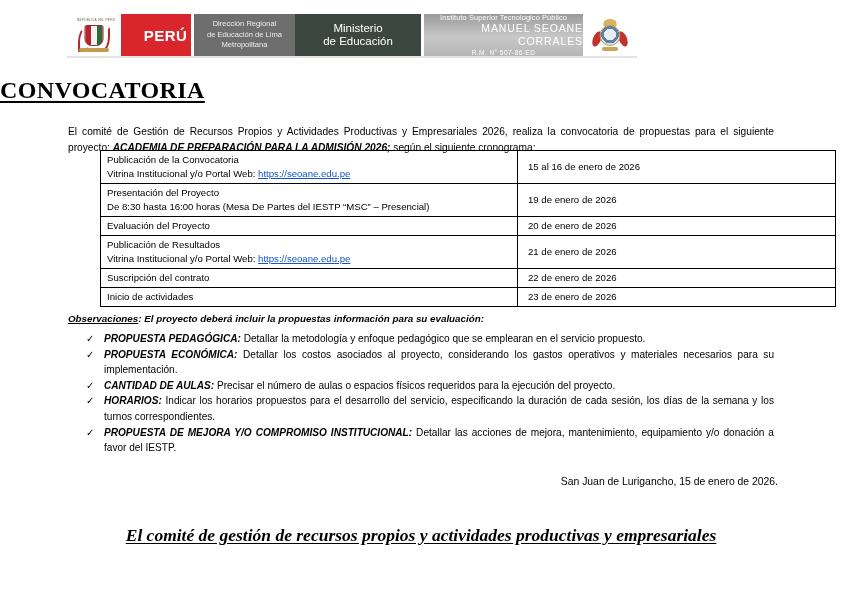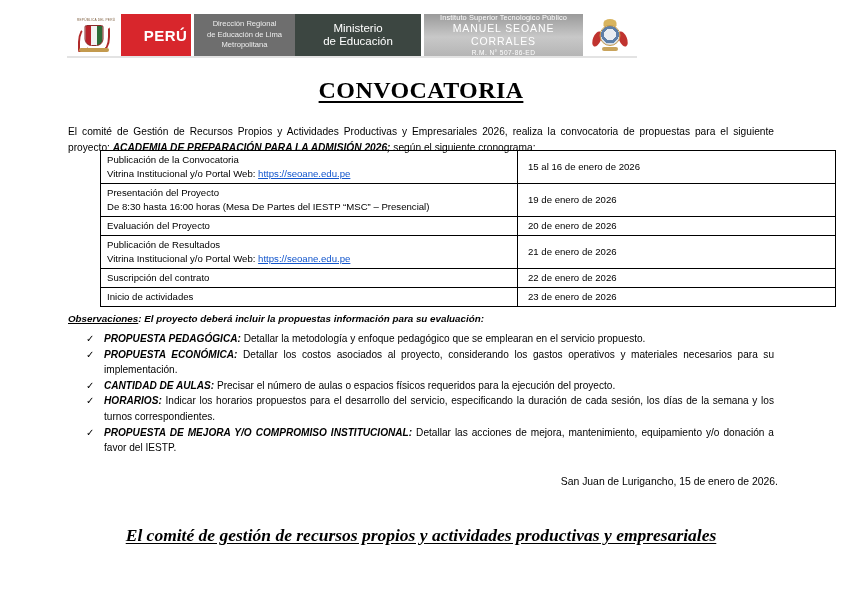--- a/index.html
+++ b/index.html
@@ -108,20 +108,21 @@
     line-height: 10.5px;
     border-left: 3px solid #ffffff;
   }
   .seg-iestp {
     flex: 1;
     background: linear-gradient(180deg,#9a9a9a 0%, #c8c8c8 55%, #b5b5b5 100%);
     color: #ffffff;
     border-left: 3px solid #ffffff;
     position: relative;
     flex-direction: column;
+    text-align: right;
   }
   .iestp-l1 { font-size: 7.4px; line-height: 9px; letter-spacing: 0.1px;}
   .iestp-l2 { font-size: 10.5px; line-height: 13px; letter-spacing: 0.9px;}
   .iestp-l3 { font-size: 6.6px; line-height: 9px; letter-spacing: 0.4px;}
   .seg-emblem {
     width: 54px;
     background: transparent;
   }
   .emblem {
     width: 32px; height: 34px;
@@ -160,21 +161,20 @@
     width: 16px; height: 4px;
     background: #c9a45c;
     border-radius: 2px;
   }
 
   
   .doc-title {
     position: absolute;
     left: 0; right: 0;
     top: 77px;
-    text-align: center;
     font-family: "Liberation Serif", serif;
     font-size: 24px;
     font-weight: bold;
     letter-spacing: 0.4px;
     text-decoration: underline;
     text-underline-offset: 3px;
   }
 
   
   .intro {

